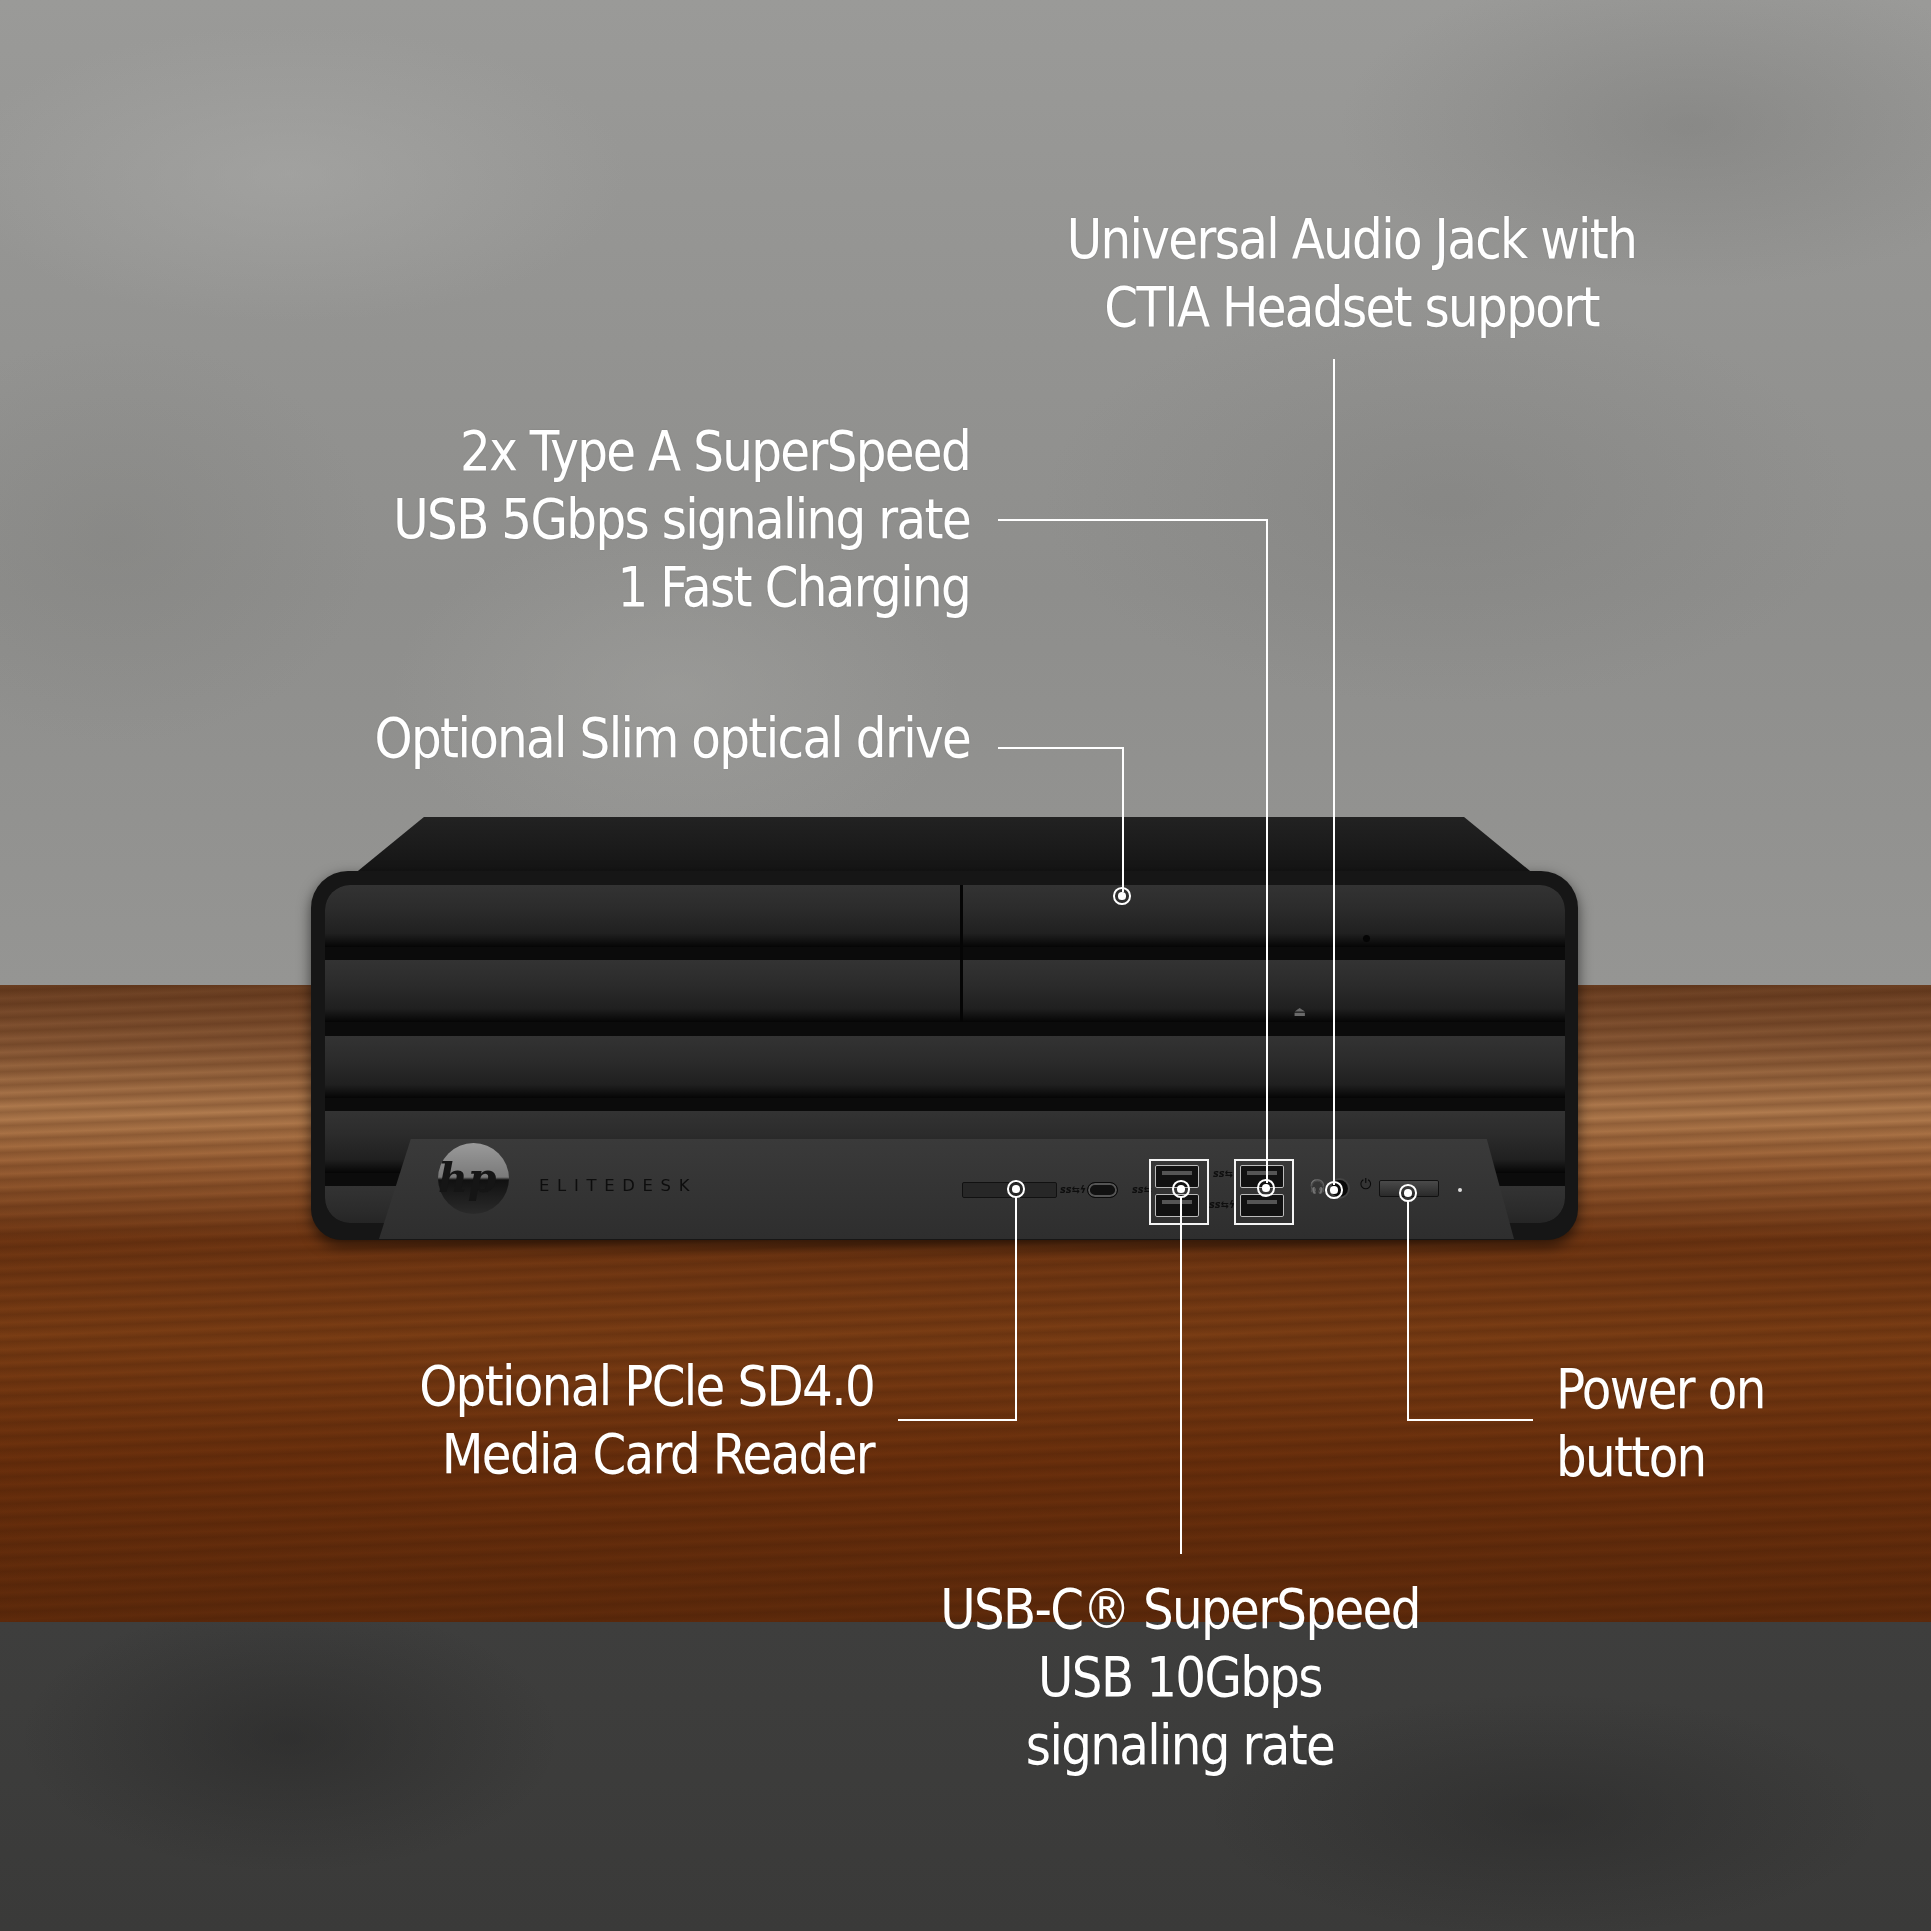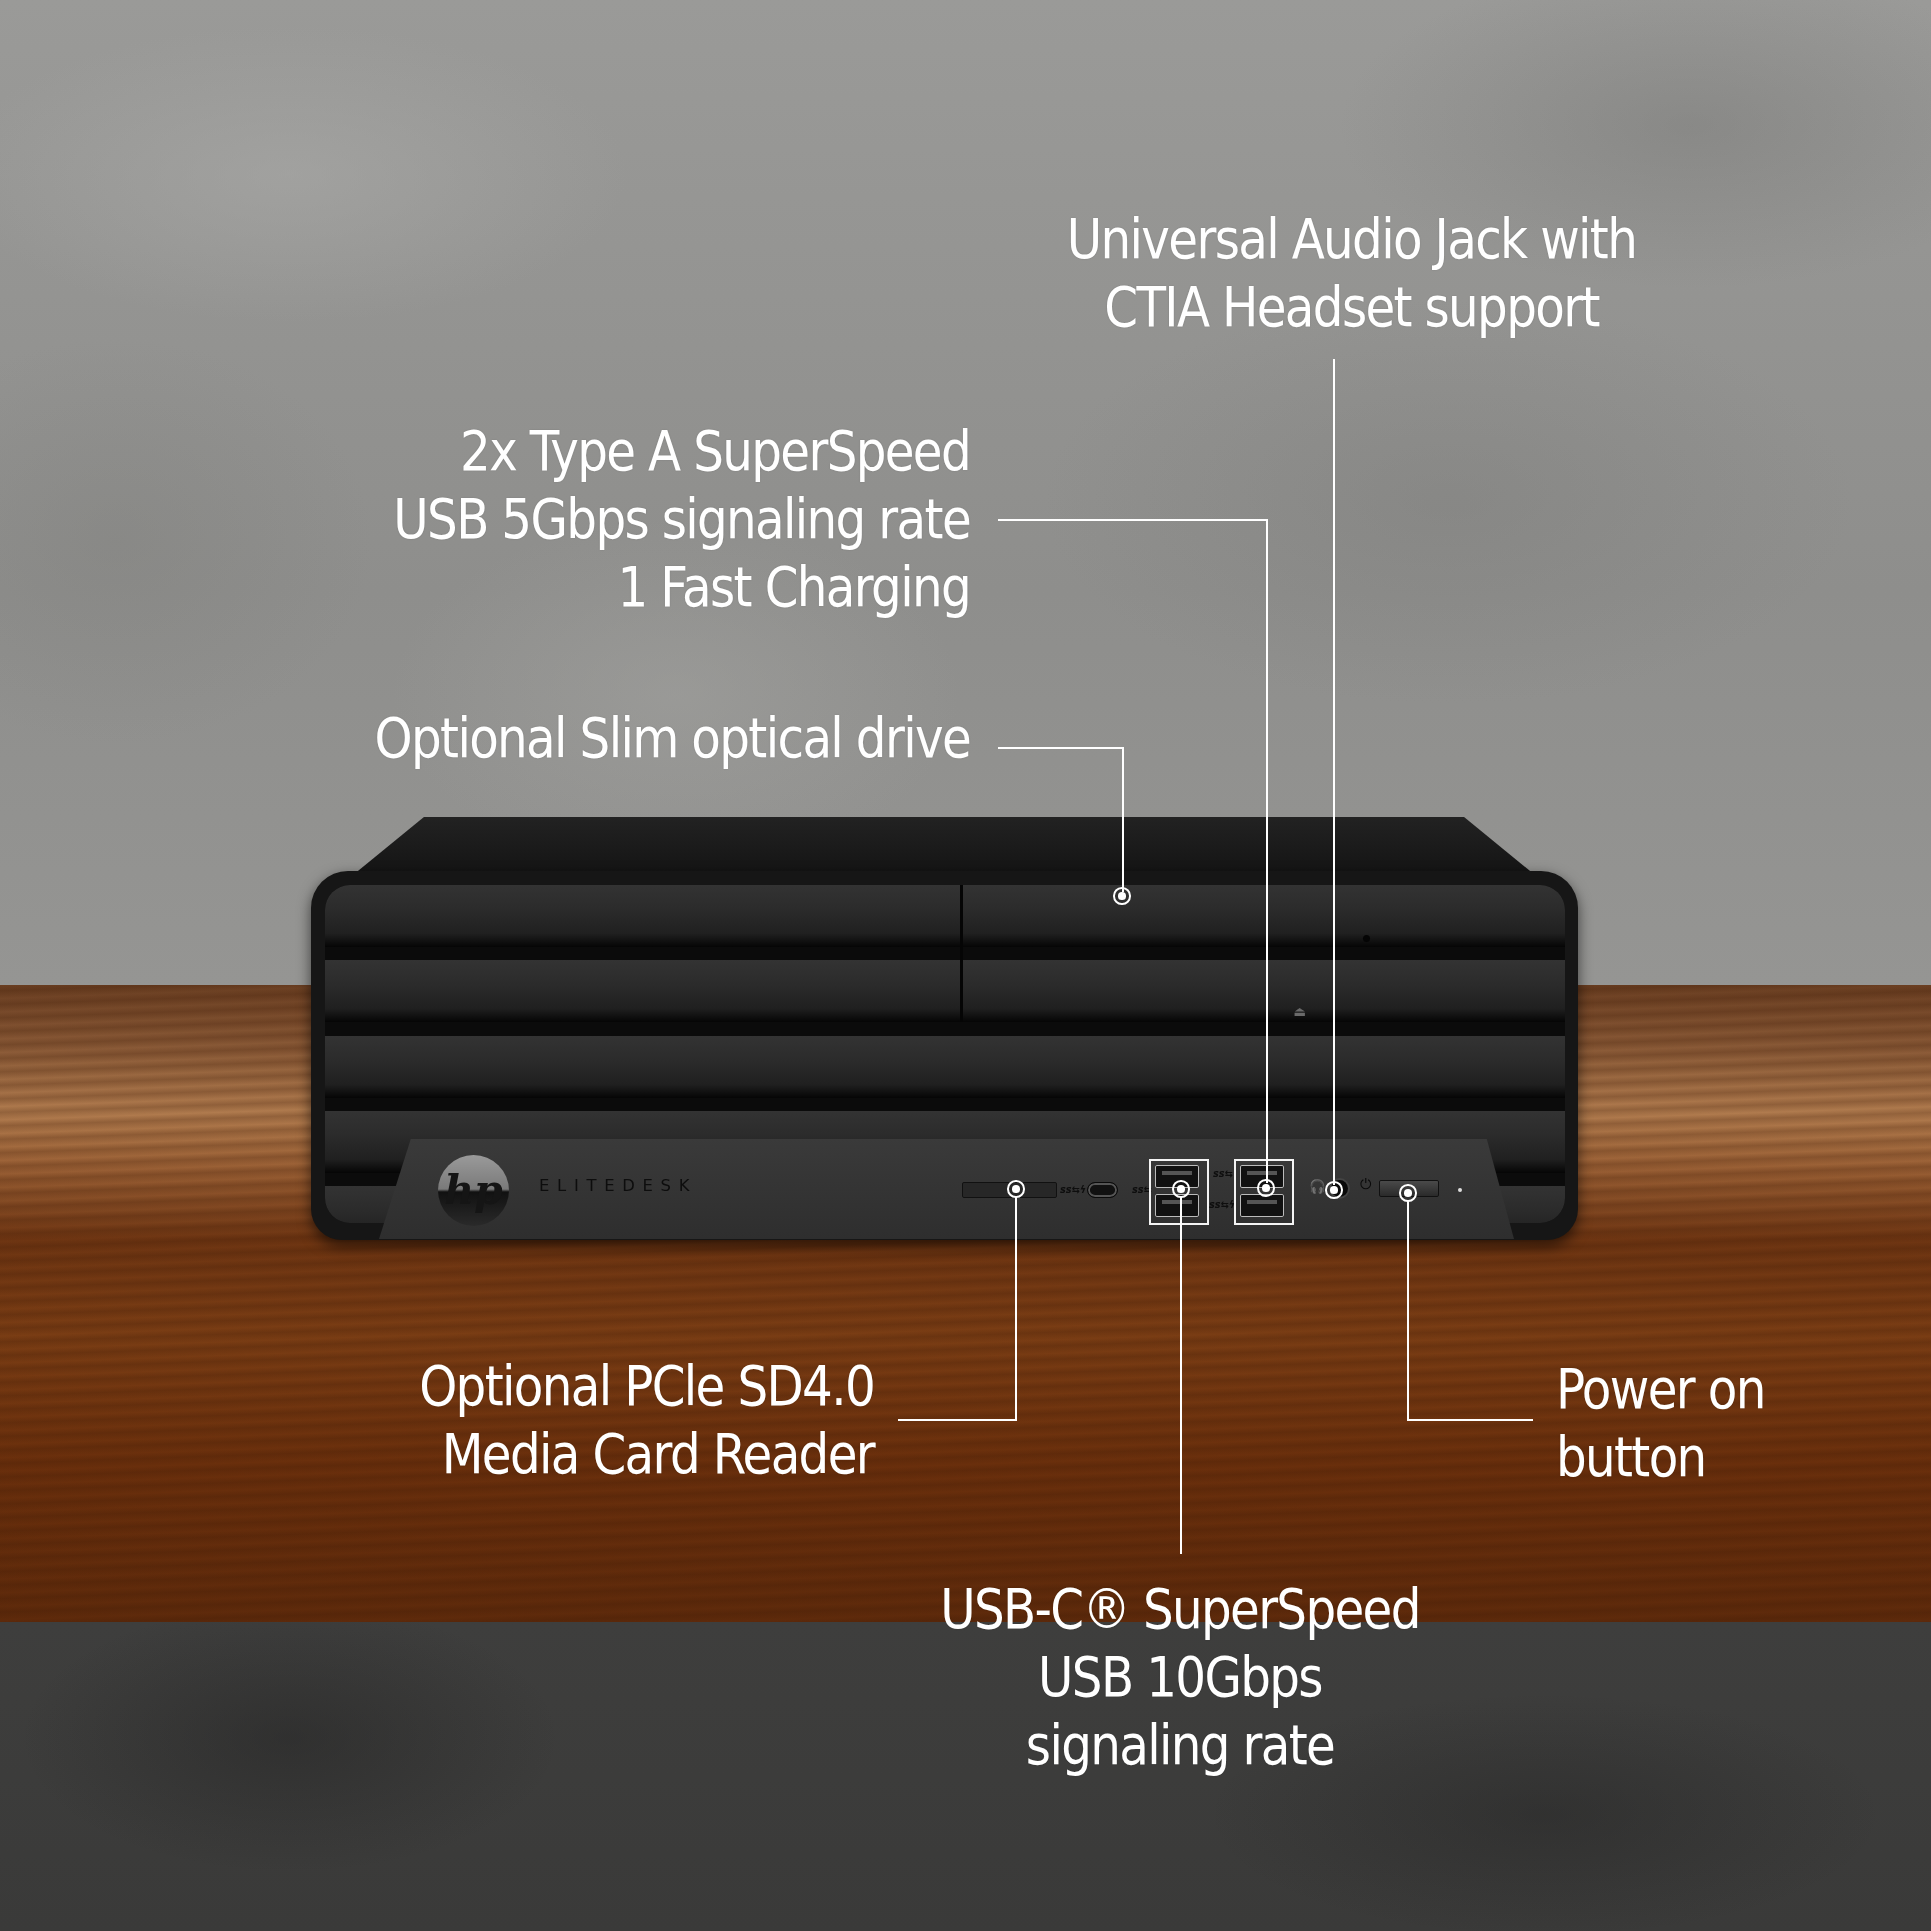--- a/index.html
+++ b/index.html
@@ -27,23 +27,23 @@
   .pc { position:absolute; left:311px; top:817px; width:1267px; height:423px; }
   .pc-top { position:absolute; left:42px; top:0; width:1182px; height:58px; background:linear-gradient(180deg,#222 0%,#141414 100%); border-radius:21px 21px 0 0; clip-path:polygon(6% 0,94% 0,100% 100%,0 100%); }
   .pc-front { position:absolute; left:0; top:54px; width:1267px; height:369px; background:#161616; border-radius:37px 37px 31px 31px; box-shadow:0 5.8px 13.5px rgba(0,0,0,0.6); }
   .louvers { position:absolute; left:13.5px; top:13.5px; width:1240px; height:338px; border-radius:25px; overflow:hidden; background:#0b0b0b; }
   .louver { position:absolute; left:0; width:100%; height:62px; background:linear-gradient(180deg,#333 0%,#2b2b2b 40%,#202020 78%,#050505 100%); }
   .odd-split { position:absolute; left:635px; top:0; width:3.9px; height:137px; background:#050505; }
   .eject { position:absolute; left:969px; top:118px; color:#6a6a6a; font-size:13.5px; }
   .pinhole { position:absolute; left:1038px; top:50px; width:7.7px; height:7.7px; border-radius:50%; background:#050505; }
 
   .bezel { position:absolute; left:68px; top:322px; width:1135px; height:100px; background:linear-gradient(180deg,#3a3a3a 0%,#2e2e2e 100%); clip-path:polygon(2.8% 0,97.6% 0,100% 100%,0 100%); }
-  .hp-logo { position:absolute; left:127px; top:338px; width:71px; height:71px; border-radius:50%;
+  .hp-logo { position:absolute; left:127px; top:326px; width:71px; height:71px; border-radius:50%;
     background:linear-gradient(180deg,#9a9a9a 0%,#7a7a7a 48%,#111 52%,#2a2a2a 100%);
-    color:#151515; font-family:"DejaVu Serif", serif; font-style:italic; font-weight:bold; font-size:41px; text-align:center; line-height:70px; }
+    color:#151515; font-family:"DejaVu Serif", serif; font-style:italic; font-weight:bold; font-size:41px; text-align:left; line-height:70px; }
   .brand { position:absolute; left:228px; top:359px; color:#0d0d0d; font-size:16.4px; letter-spacing:7.7px; }
 
   .port-sd { position:absolute; left:651px; top:365px; width:93px; height:13.5px; border:1.9px solid #111; background:#272727; border-radius:1.9px; }
   .ss-mark { position:absolute; color:#0e0e0e; font-size:9.7px; font-style:italic; font-weight:bold; }
   .port-c { position:absolute; left:776px; top:365px; width:29px; height:13.5px; border:1.9px solid #0a0a0a; border-radius:8.7px; background:#111; box-shadow:inset 0 0 0 1.9px #555; }
   .usb-box { position:absolute; width:56px; height:62px; border:2.9px solid #f4f4f4; }
   .usb-a { position:absolute; left:3.9px; width:42px; height:21px; border:1.9px solid #bbb; background:#111; border-radius:1.9px; }
   .usb-a::after { content:""; position:absolute; left:5.8px; right:5.8px; top:4.8px; height:3.9px; background:#555; }
   .audio { position:absolute; left:1020px; top:363px; width:17.4px; height:17.4px; border-radius:50%; background:#0a0a0a; box-shadow:0 0 0 1.9px #444; }
   .hp-icon { position:absolute; left:998px; top:361px; color:#0a0a0a; font-size:13.5px; }

